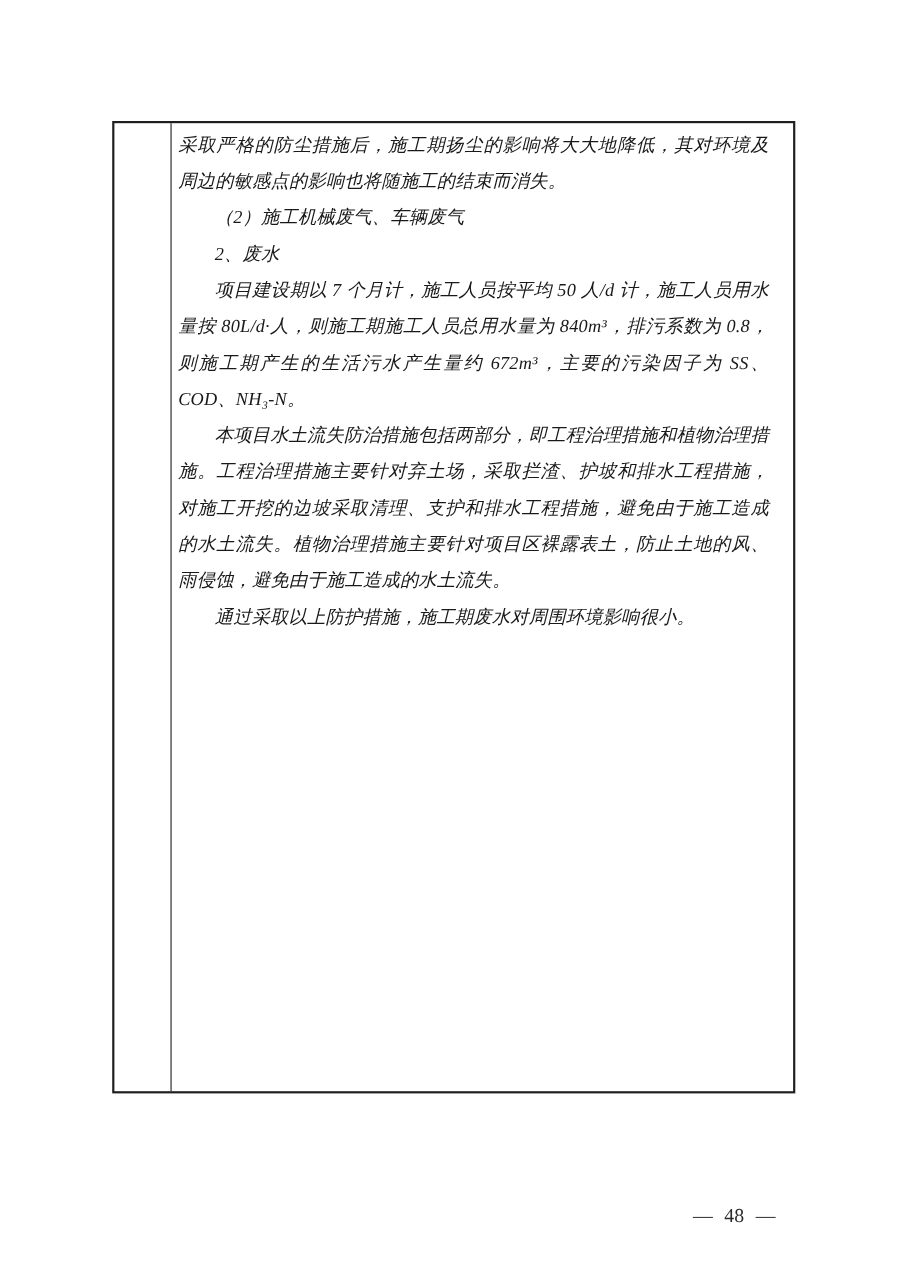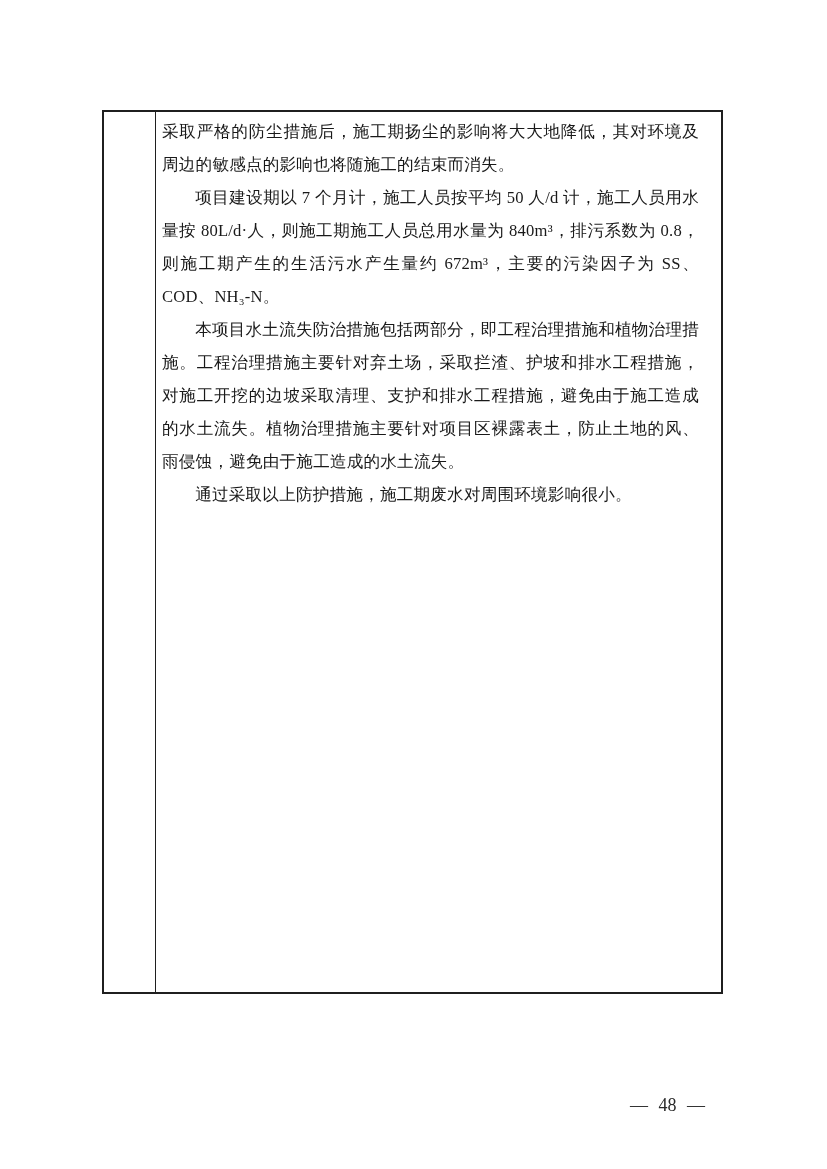--- a/index.html
+++ b/index.html
@@ -30,20 +30,21 @@
     width: 52px;
     flex: 0 0 52px;
     border-right: 1.5px solid #1f1f1f;
     box-sizing: border-box;
   }
   .content-cell {
     flex: 1 1 auto;
     padding: 3px 22px 0 6px;
     overflow: hidden;
     box-sizing: border-box;
+    font-style: italic;
   }
   .content-cell p {
     margin: 0;
     font-size: 16.6px;
     line-height: 33px;
     text-align: justify;
     letter-spacing: 0.2px;
     color: #191919;
   }
   .content-cell p.indent {
@@ -59,20 +60,22 @@
     white-space: nowrap;
   }
 </style>
 </head>
 <body>
 
 <div class="doc-table">
   <div class="label-cell"></div>
   <div class="content-cell">
     <p>采取严格的防尘措施后，施工期扬尘的影响将大大地降低，其对环境及周边的敏感点的影响也将随施工的结束而消失。</p>
+    <p class="indent">（2）施工机械废气、车辆废气</p>
+    <p class="indent">2、废水</p>
     <p class="indent">项目建设期以 7 个月计，施工人员按平均 50 人/d 计，施工人员用水量按 80L/d·人，则施工期施工人员总用水量为 840m³，排污系数为 0.8，则施工期产生的生活污水产生量约 672m³，主要的污染因子为 SS、COD、NH₃-N。</p>
     <p class="indent">本项目水土流失防治措施包括两部分，即工程治理措施和植物治理措施。工程治理措施主要针对弃土场，采取拦渣、护坡和排水工程措施，对施工开挖的边坡采取清理、支护和排水工程措施，避免由于施工造成的水土流失。植物治理措施主要针对项目区裸露表土，防止土地的风、雨侵蚀，避免由于施工造成的水土流失。</p>
     <p class="indent">通过采取以上防护措施，施工期废水对周围环境影响很小。</p>
 
   </div>
 </div>
 
 <div class="page-footer">— 48 —</div>
 
 </body></html>

